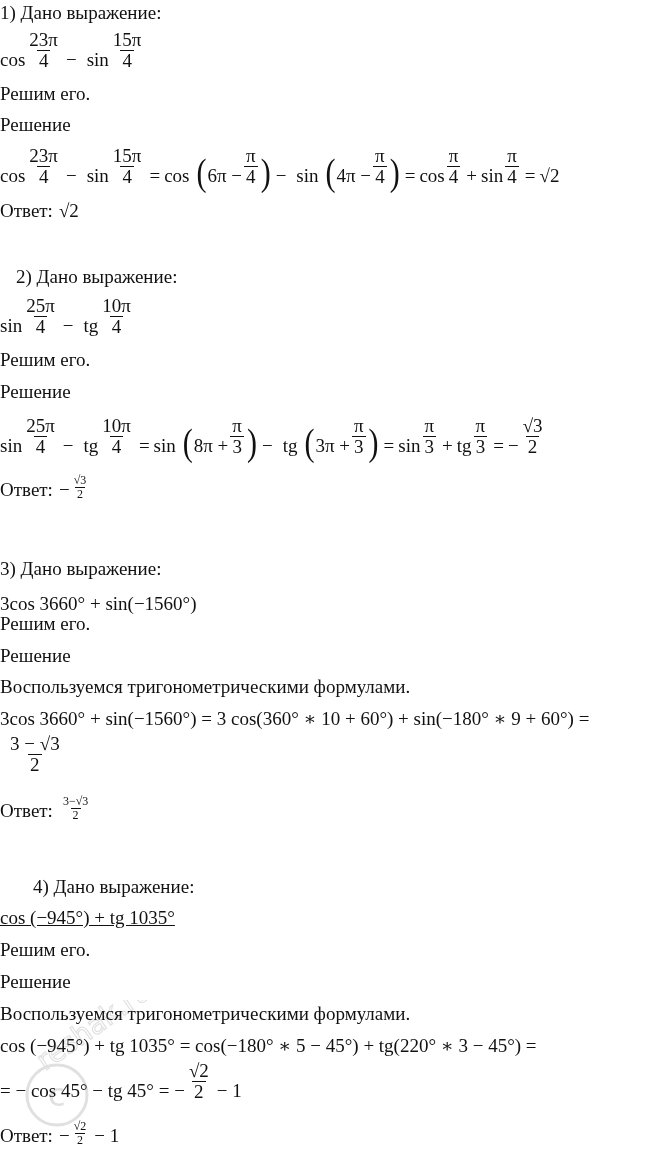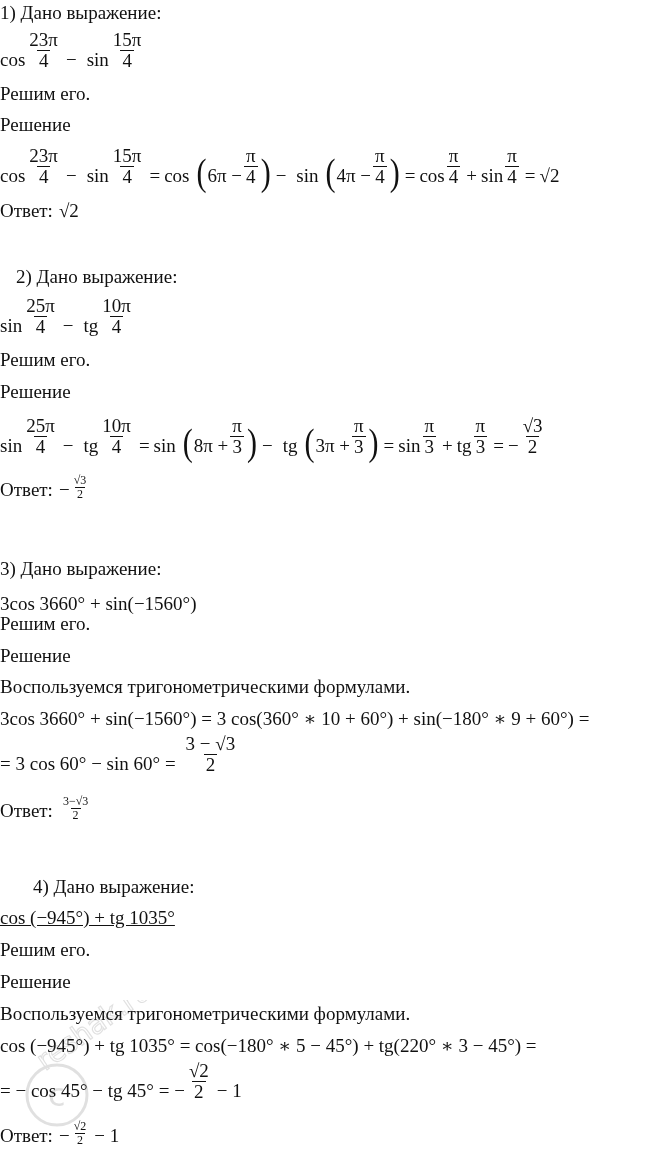--- a/index.html
+++ b/index.html
@@ -200,21 +200,20 @@
 </div>
 
 <div class="line" style="top:550px;margin-top:8px;">3) Дано выражение:</div>
 <div class="line" style="top:593px;">3cos 3660° +  sin(−1560°)</div>
 <div class="line" style="top:613px;">Решим его.</div>
 <div class="line" style="top:645px;">Решение</div>
 <div class="line" style="top:676px;">Воспользуемся тригонометрическими формулами.</div>
 <div class="line" style="top:708px;">3cos 3660° +  sin(−1560°) = 3 cos(360° ∗ 10 + 60°) +  sin(−180° ∗ 9 + 60°) =</div>
 
 <div class="math" style="top:734px;">
-  <span>= 3 cos 60° − sin 60° =</span>
     <span class="sp"></span>
   <span class="frac">
       <span class="num">3 − √3</span>
       <span class="den">2</span>
     </span>
 </div>
 
 <div class="math" style="top:795px;">
   <span>Ответ:</span>
     <span class="sp"></span>

